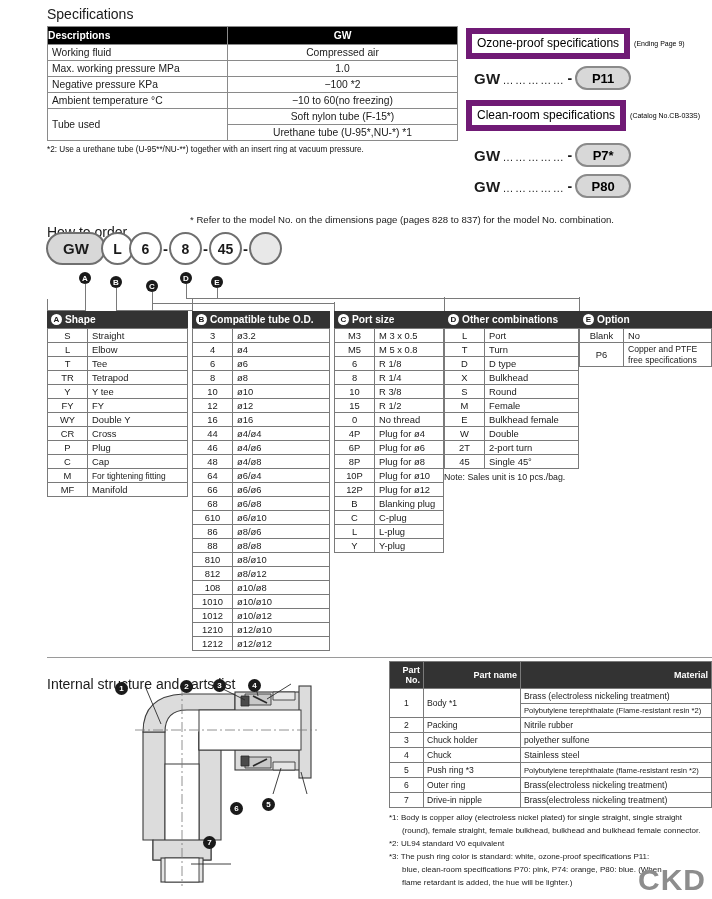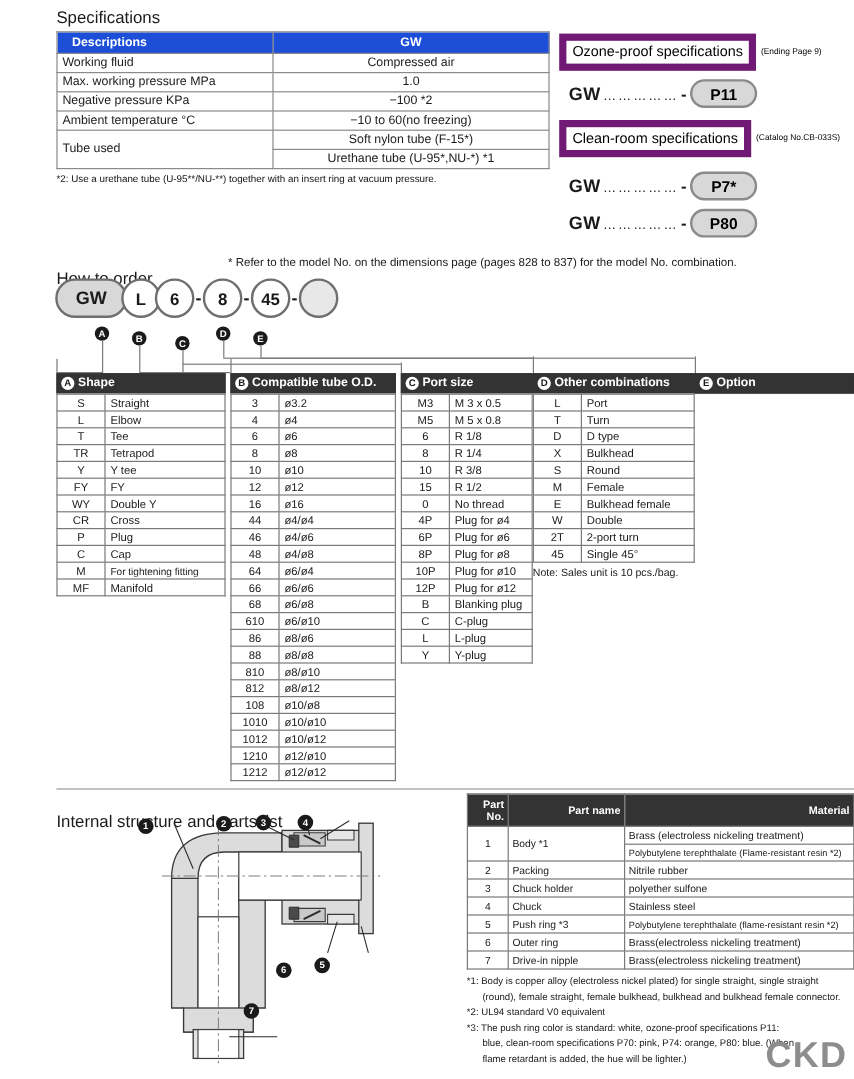--- a/index.html
+++ b/index.html
@@ -17,21 +17,21 @@
   .sec-title { font-size: 14.5px; font-weight: 400; color: #1a1a1a; }
 
   
   #spec-wrap { position: absolute; left: 47px; top: 6px; width: 448px; }
   #spec-title { margin-bottom: 4px; font-size: 14px; }
   table.spec { border-collapse: collapse; width: 411px; font-size: 10.3px; }
   table.spec td, table.spec th {
     border: 1px solid #8a8a8a; padding: 2px 4px; text-align: left;
     background: #ffffff; font-weight: normal;
   }
-  table.spec tr.head td { background: #1d4ed8; color: #fff; font-weight: bold; padding: 3px 12px; }
+  table.spec tr.head td { background: #000000; color: #fff; font-weight: bold; padding: 3px 0; }
   table.spec td.ctr { text-align: center; }
   .spec-notes { font-size: 8.2px; line-height: 1.45; margin-top: 3px; color: #111; }
 
   
   #promo { position: absolute; left: 466px; top: 28px; width: 246px; }
   .promo-row { display: flex; align-items: center; margin-bottom: 2px; }
   .promo-box {
     border: 6px solid #701a75; padding: 2px 5px 3px 5px;
     font-size: 12px; font-weight: 500; color: #000; background: #fff;
     white-space: nowrap;
@@ -513,20 +513,32 @@
     </tbody>
   </table>
   <div class="note-small">Note: Sales unit is 10 pcs./bag.</div>
 </div>
 
 <div class="opt-block" style="left:579px; top:311px; width:133px;">
   <div class="opt-hdr">
     <span class="bullet">E</span>
     <span>Option</span>
   </div>
+  <table class="opt-tbl" style="position:relative; width:133px;">
+    <tbody>
+      <tr>
+          <td class="code" style="width:44px">Blank</td>
+          <td>No</td>
+        </tr>
+      <tr>
+          <td class="code">P6</td>
+          <td style="font-size:8.6px; line-height:1.25">Copper and PTFE free specifications</td>
+        </tr>
+    </tbody>
+  </table>
 </div>
 
 <div id="is-title" class="sec-title">Internal structure and parts list</div>
 <div id="is-rule"></div>
 
 <div style="position:absolute; left:95px; top:672px; width:250px; height:215px;">
   <svg width="250" height="215" viewBox="0 0 250 215">
     <defs>
       <linearGradient id="gmet" x1="0" y1="0" x2="0" y2="1">
         <stop offset="0" stop-color="#f2f2f2"></stop>

